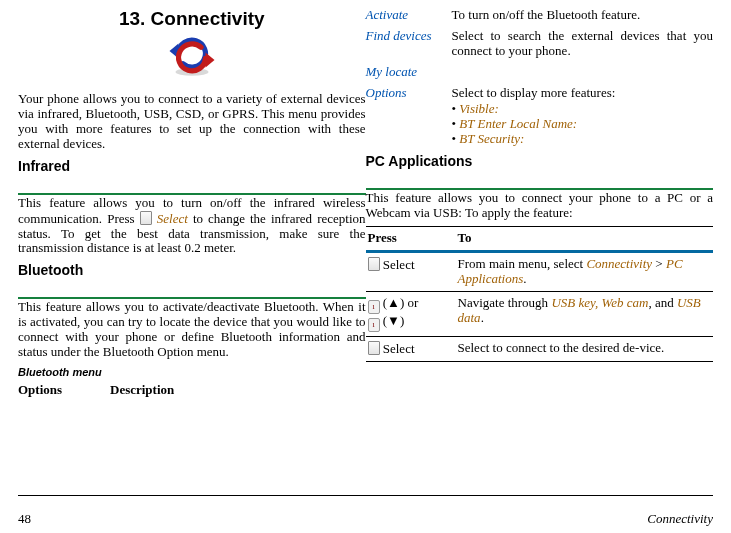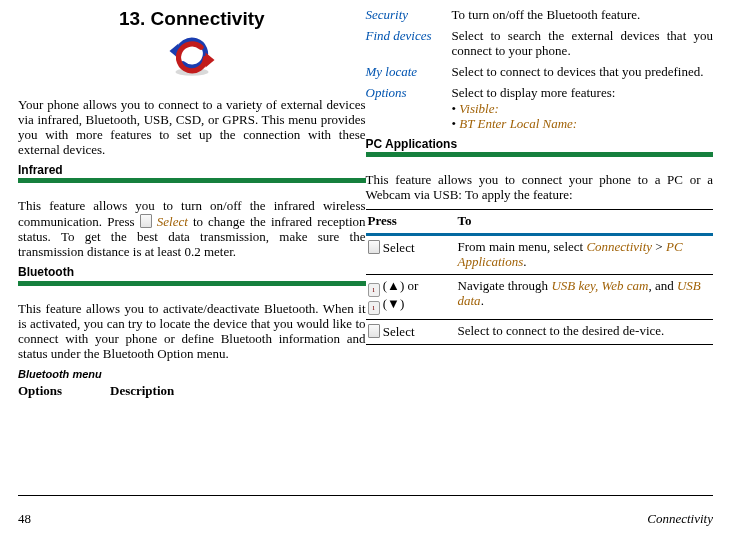--- a/index.html
+++ b/index.html
@@ -20,30 +20,30 @@
     font-weight:bold;
     font-size:19px;
     text-align:center;
     margin:0 0 6px 0;
   }
   .hero-icon{
     text-align:center;
     margin:0 0 10px 0;
   }
   p.body{
-    margin:16px 0 6px 0;
+    margin:1px 0 6px 0;
     text-align:justify;
   }
   h2.section{
     font-family:Arial,Helvetica,sans-serif;
     font-weight:bold;
-    font-size:12px;
+    font-size:14px;
     margin:4px 0 1px 0;
-    border-bottom:5px solid #15803d;
-    padding-bottom:1px;
+    border-bottom:2px solid #15803d;
+    padding-bottom:19px;
   }
   h3.subsection{
     font-family:Arial,Helvetica,sans-serif;
     font-weight:bold;
     font-style:italic;
     font-size:11px;
     margin:2px 0 4px 0;
   }
   .softkey{
     display:inline-block;
@@ -132,41 +132,41 @@
 
     <div class="opt-head">
       <div class="c1">Options</div>
       <div>Description</div>
     </div>
   </div>
 
   <div class="col">
 
     <div class="row">
-      <div class="left opt-label">Security</div>
+      <div class="left opt-label">Activate</div>
       <div class="right">To turn on/off the Bluetooth feature.</div>
     </div>
 
     <div class="row">
       <div class="left opt-label">Find devices</div>
       <div class="right">Select to search the external devices that you connect to your phone.</div>
     </div>
 
     <div class="row">
       <div class="left opt-label">My locate</div>
-      <div class="right">Select to connect to devices that you predefined.</div>
     </div>
 
     <div class="row">
       <div class="left opt-label">Options</div>
       <div class="right">
         <span>Select to display more features:</span>
         <ul class="bullets">
           <li><span class="link">Visible:</span></li>
           <li><span class="link">BT Enter Local Name:</span></li>
+          <li><span class="link">BT Security:</span></li>
         </ul>
       </div>
     </div>
 
     <h2 class="section">PC Applications</h2>
     <p class="body">This feature allows you to connect your phone to a PC or a Webcam via USB: To apply the feature:</p>
 
     <table class="tbl">
       <tbody>
           <tr>

